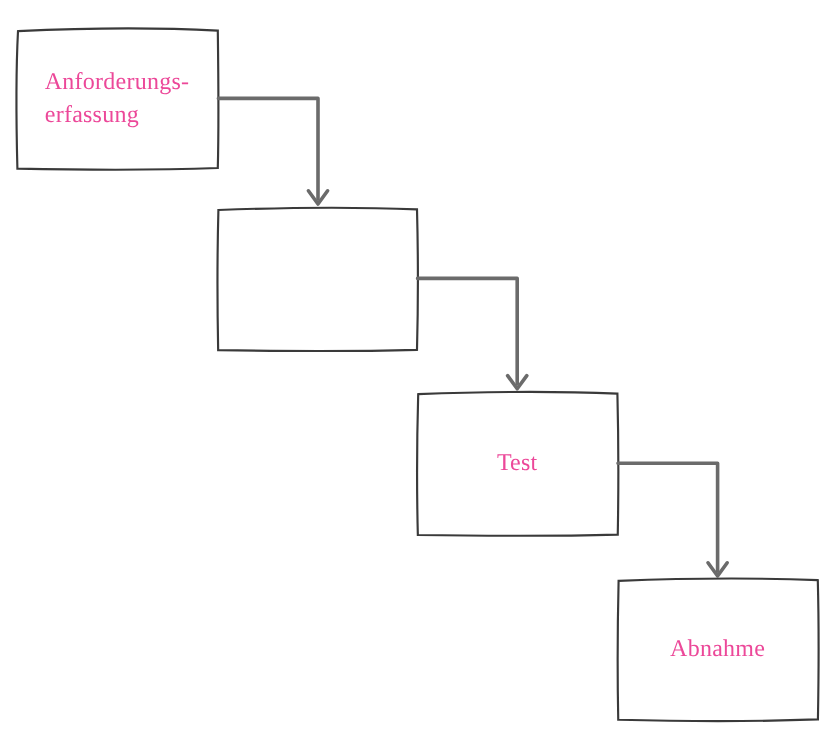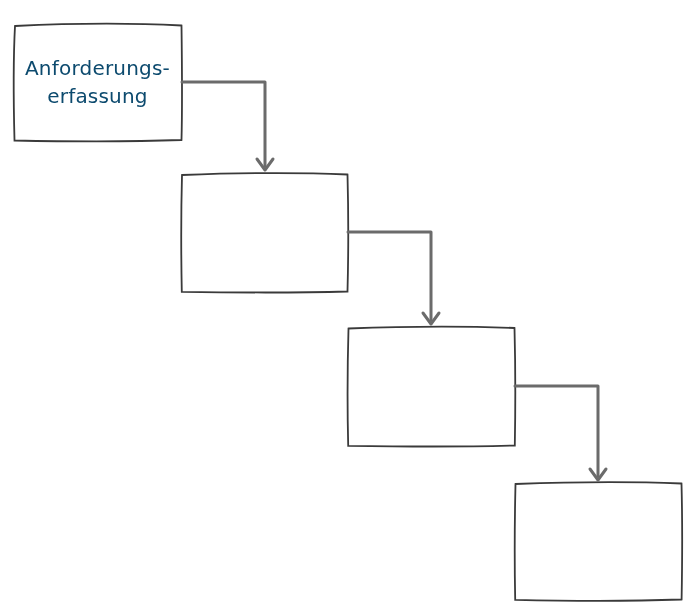--- a/index.html
+++ b/index.html
@@ -21,27 +21,28 @@
     left: 0;
     top: 0;
     width: 690px;
     height: 612px;
   }
   .box-label {
     position: absolute;
     display: flex;
     align-items: center;
     justify-content: center;
-    text-align: center;
+    text-align: left;
     font-size: 20px;
     line-height: 1.42;
-    color: #0c4a6e;
+    color: #ec4899;
     white-space: pre-line;
     letter-spacing: 0.2px;
     pointer-events: none;
+    font-family: Liberation Serif, serif;
   }
   .label-1 { left: 13px;  top: 23px;  width: 169px; height: 118px; }
   .label-2 { left: 181px; top: 173px; width: 167px; height: 119px; }
   .label-3 { left: 347px; top: 327px; width: 168px; height: 119px; }
   .label-4 { left: 514px; top: 482px; width: 168px; height: 118px; }
 </style>
 </head>
 <body>
 
 <div class="canvas">
@@ -62,15 +63,17 @@
 
       <path d="M 515 386 L 598 386 L 598 476"></path>
       <path d="M 590 469 L 598 480 L 606 469"></path>
     </g>
   </svg>
 
   <div class="box-label label-1">Anforderungs-
 erfassung</div>
 
 
+  <div class="box-label label-3">Test</div>
 
+  <div class="box-label label-4">Abnahme</div>
 
 </div>
 
 </body></html>

